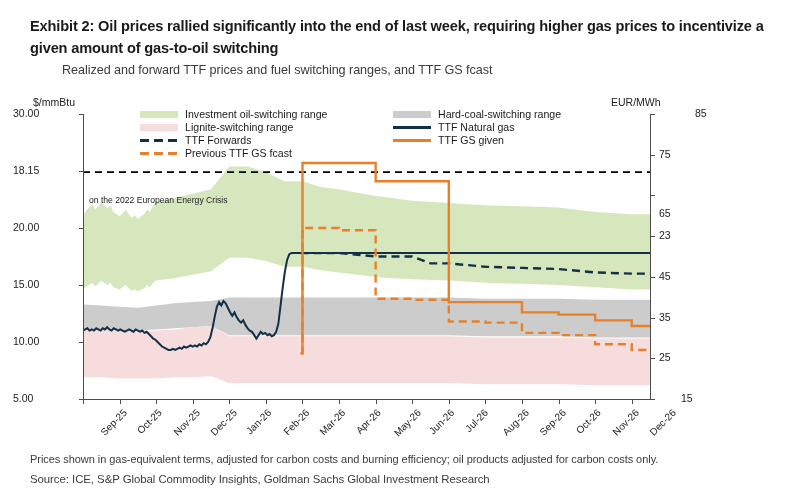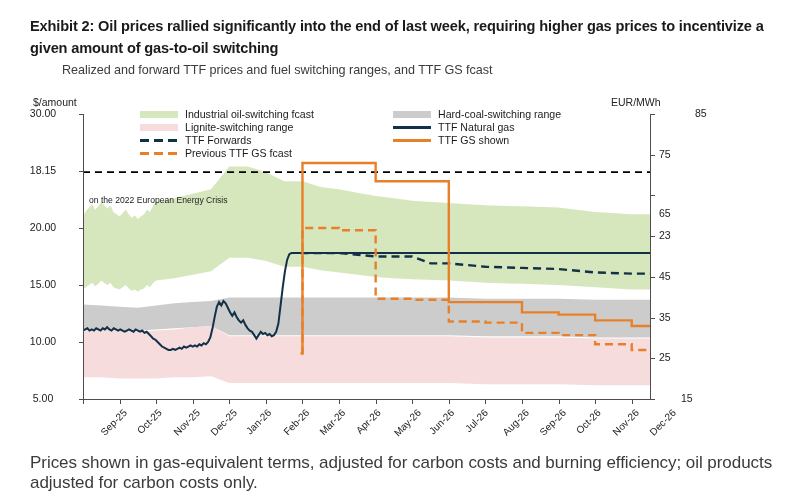--- a/index.html
+++ b/index.html
@@ -38,21 +38,21 @@
   #axis-left{left:83px;top:113px;width:1px;height:286px;}
   #axis-right{left:650px;top:113px;width:1px;height:286px;}
   #axis-bottom{left:83px;top:398px;width:568px;height:1px;}
 
   .tick{position:absolute;background:#4d4d4d;}
   .tick-l{width:4px;height:1px;left:79px;}
   .tick-r{width:4px;height:1px;left:651px;}
   .tick-b{width:1px;height:4px;top:399px;}
 
   .ylab-l{
-    position:absolute;right:0;width:60px;text-align:center;
+    position:absolute;right:0;width:60px;text-align:left;
     font-size:10.5px;color:#222;
   }
   .ylab-r{
     position:absolute;left:659px;font-size:10.5px;color:#222;text-align:left;
   }
   .xlab{
     position:absolute;font-size:10px;color:#222;
     transform:rotate(-45deg);transform-origin:right top;white-space:nowrap;
   }
 
@@ -72,36 +72,36 @@
 
   
   .annot{
     position:absolute;left:89px;top:182px;width:215px;
     font-size:8.6px;line-height:1.38;color:#1a1a1a;
   }
 
   
   .foot1{
     position:absolute;left:30px;top:452px;width:760px;
-    font-size:17px;color:#3b3b3b;letter-spacing:-0.05px;
+    font-size:11px;color:#3b3b3b;letter-spacing:-0.05px;
   }
   .foot2{
     position:absolute;left:30px;top:472px;width:760px;
     font-size:11.4px;color:#3b3b3b;letter-spacing:-0.05px;
   }
 </style>
 </head>
 <body>
 
 <div id="root">
 
   <div class="title">Exhibit 2: Oil prices rallied significantly into the end of last week, requiring higher gas prices to incentivize a given amount of gas-to-oil switching</div>
   <div class="subtitle">Realized and forward TTF prices and fuel switching ranges, and TTF GS fcast</div>
 
-  <div class="axis-unit-left">$/amount</div>
+  <div class="axis-unit-left">$/mmBtu</div>
   <div class="axis-unit-right">EUR/MWh</div>
 
   <div id="plot">
     <svg id="plotsvg" width="567" height="285" viewBox="0 0 567 285">
       <g id="g-bands">
           <path d="M0.00 102.60 L2.93 96.90 L6.22 93.48 L9.15 90.06 L12.07 95.76 L15.36 92.34 L18.29 87.78 L21.22 91.20 L24.51 94.62 L27.44 91.20 L30.36 98.04 L33.65 100.32 L36.58 102.60 L39.51 99.18 L42.80 95.76 L45.73 100.32 L48.65 103.74 L51.94 101.46 L54.87 104.88 L57.80 102.60 L61.09 100.32 L64.02 95.76 L66.94 98.04 L70.23 91.20 L73.16 87.78 L91.45 84.36 L109.74 79.80 L128.03 75.24 L146.32 52.44 L164.61 52.44 L182.90 58.14 L201.19 67.26 L219.48 67.26 L237.77 72.96 L256.06 75.24 L274.35 78.66 L292.65 82.08 L310.94 84.36 L329.23 86.64 L365.81 88.92 L402.39 91.20 L438.97 92.34 L475.55 93.48 L512.13 98.04 L548.71 100.32 L567 100.32 L567 175.56 L548.71 175.56 L512.13 173.28 L475.55 171.00 L438.97 169.86 L402.39 168.72 L365.81 166.44 L329.23 165.30 L310.94 164.16 L292.65 163.02 L274.35 160.74 L256.06 158.46 L237.77 156.18 L219.48 152.76 L201.19 152.76 L182.90 147.06 L164.61 143.64 L146.32 143.64 L128.03 157.32 L109.74 160.74 L91.45 164.16 L73.16 166.44 L70.23 168.72 L66.94 173.28 L64.02 171.00 L61.09 174.42 L57.80 175.56 L54.87 177.84 L51.94 175.56 L48.65 176.70 L45.73 174.42 L42.80 171.00 L39.51 173.28 L36.58 175.56 L33.65 174.42 L30.36 173.28 L27.44 168.72 L24.51 171.00 L21.22 168.72 L18.29 166.44 L15.36 169.86 L12.07 172.14 L9.15 168.72 L6.22 171.00 L2.93 173.28 L0.00 175.56 Z" fill="#d7e7bd" stroke="none"></path>
           <path d="M0.00 190.38 L18.29 191.52 L36.58 192.66 L54.87 193.80 L73.16 191.52 L91.45 189.24 L109.74 188.10 L128.03 186.96 L146.32 183.54 L164.61 183.54 L182.90 183.54 L201.19 183.54 L219.48 183.54 L237.77 183.54 L256.06 183.54 L274.35 183.54 L292.65 183.54 L310.94 183.54 L329.23 183.54 L365.81 183.54 L402.39 184.68 L438.97 184.68 L475.55 184.68 L512.13 185.82 L548.71 185.82 L567 185.82 L567 223.44 L548.71 223.44 L512.13 223.44 L475.55 222.30 L438.97 222.30 L402.39 222.30 L365.81 221.16 L329.23 221.16 L310.94 221.16 L292.65 221.16 L274.35 221.16 L256.06 221.16 L237.77 221.16 L219.48 221.16 L201.19 221.16 L182.90 221.16 L164.61 221.16 L146.32 221.16 L128.03 212.04 L109.74 213.18 L91.45 214.32 L73.16 215.46 L54.87 216.60 L36.58 216.60 L18.29 215.46 L0.00 215.46 Z" fill="#cccccc" stroke="none"></path>
           <path d="M0.00 214.32 L18.29 215.46 L36.58 216.60 L54.87 217.74 L73.16 216.60 L91.45 215.46 L109.74 213.18 L128.03 212.04 L146.32 222.30 L164.61 222.30 L182.90 222.30 L201.19 222.30 L219.48 222.30 L237.77 222.30 L256.06 222.30 L274.35 222.30 L292.65 222.30 L310.94 222.30 L329.23 222.30 L365.81 222.30 L402.39 223.44 L438.97 223.44 L475.55 223.44 L512.13 224.58 L548.71 224.58 L567 224.58 L567 271.32 L548.71 271.32 L512.13 271.32 L475.55 270.18 L438.97 270.18 L402.39 270.18 L365.81 269.04 L329.23 269.04 L310.94 269.04 L292.65 269.04 L274.35 269.04 L256.06 269.04 L237.77 269.04 L219.48 269.04 L201.19 269.04 L182.90 269.04 L164.61 269.04 L146.32 269.04 L128.03 262.20 L109.74 263.34 L91.45 263.34 L73.16 264.48 L54.87 264.48 L36.58 264.48 L18.29 263.34 L0.00 263.34 Z" fill="#f6dcdc" stroke="none"></path>
         </g>
       <g id="g-threshold">
@@ -183,21 +183,21 @@
       <div class="xlab" style="left: 564.548px; top: 406px;">Oct-26</div>
       <div class="tick tick-b" style="left: 595.129px;"></div>
       <div class="xlab" style="left: 601.129px; top: 406px;">Nov-26</div>
       <div class="tick tick-b" style="left: 631.71px;"></div>
       <div class="xlab" style="left: 637.71px; top: 406px;">Dec-26</div>
     </div>
 
   <div id="legend-root" class="legend">
       <div class="lg-row" style="left: 140px; top: 106px;">
         <div class="lg-swatch" style="background: rgb(215, 231, 189);"></div>
-        <span class="lg-text">Industrial oil-switching fcast</span>
+        <span class="lg-text">Investment oil-switching range</span>
       </div>
       <div class="lg-row" style="left: 140px; top: 119px;">
         <div class="lg-swatch" style="background: rgb(246, 220, 220);"></div>
         <span class="lg-text">Lignite-switching range</span>
       </div>
       <div class="lg-row" style="left: 140px; top: 132px;">
         <div class="lg-dash" style="background: repeating-linear-gradient(to right, rgb(18, 48, 71) 0px, rgb(18, 48, 71) 9px, rgba(0, 0, 0, 0) 9px, rgba(0, 0, 0, 0) 14px);"></div>
         <span class="lg-text">TTF Forwards</span>
       </div>
       <div class="lg-row" style="left: 140px; top: 145px;">
@@ -207,24 +207,25 @@
       <div class="lg-row" style="left: 393px; top: 106px;">
         <div class="lg-swatch" style="background: rgb(204, 204, 204);"></div>
         <span class="lg-text">Hard-coal-switching range</span>
       </div>
       <div class="lg-row" style="left: 393px; top: 119px;">
         <div class="lg-line" style="background: rgb(18, 48, 71);"></div>
         <span class="lg-text">TTF Natural gas</span>
       </div>
       <div class="lg-row" style="left: 393px; top: 132px;">
         <div class="lg-line" style="background: rgb(232, 128, 42);"></div>
-        <span class="lg-text">TTF GS shown</span>
+        <span class="lg-text">TTF GS given</span>
       </div>
     </div>
 
   <div class="annot">
     <br>
     <span>on the 2022 European  Energy Crisis</span>
   </div>
 
   <div class="foot1">Prices shown in gas-equivalent terms, adjusted for carbon costs and burning efficiency; oil products adjusted for carbon costs only.</div>
+  <div class="foot2">Source: ICE, S&amp;P Global Commodity Insights, Goldman Sachs Global Investment Research</div>
 
 </div>
 
 </body></html>

